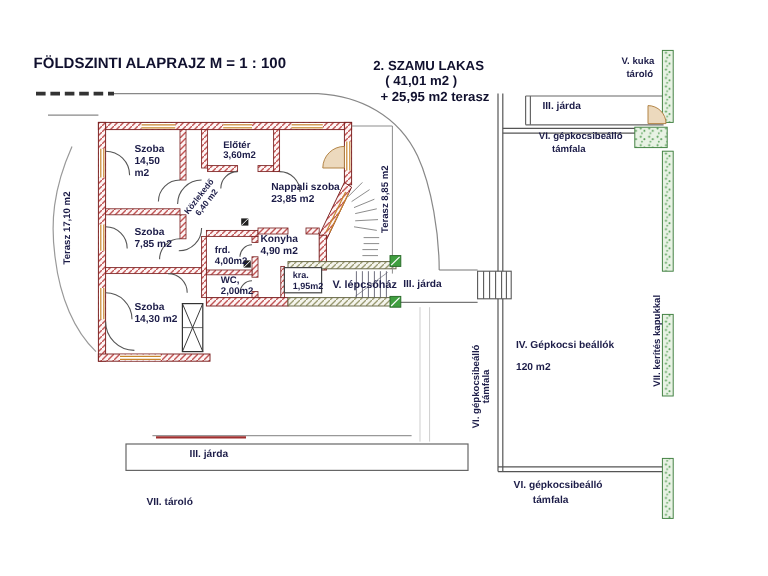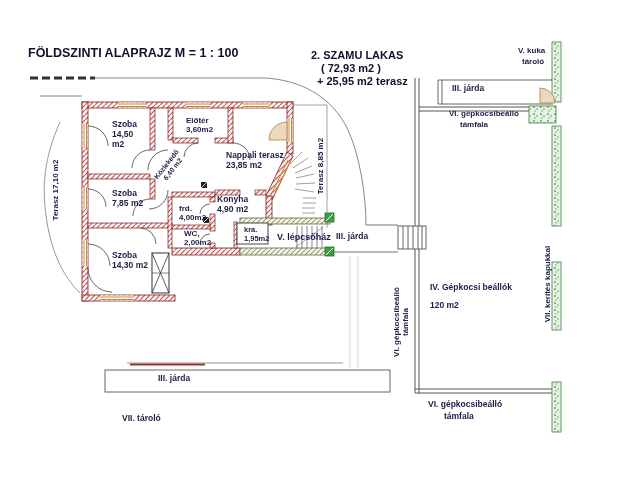--- a/index.html
+++ b/index.html
@@ -220,21 +220,21 @@
       <rect x="201" y="182" width="6" height="6" fill="#222"></rect>
       <line x1="201" y1="188" x2="207" y2="182" stroke="#fff" stroke-width="0.8"></line>
       <rect x="203" y="217" width="6" height="6" fill="#222"></rect>
       <line x1="203" y1="223" x2="209" y2="217" stroke="#fff" stroke-width="0.8"></line>
     </g>
   </svg>
 
   <div class="lbl fs12" style="left:28px;top:46px">FÖLDSZINTI  ALAPRAJZ   M = 1 : 100</div>
 
   <div class="lbl fs11" style="left:311px;top:49px">2. SZAMU  LAKAS</div>
-  <div class="lbl fs11" style="left:321px;top:62px">( 72,93  m2 )</div>
+  <div class="lbl fs11" style="left:321px;top:62px">( 41,01  m2 )</div>
   <div class="lbl fs11" style="left:317px;top:75px">+ 25,95  m2 terasz</div>
 
   <div class="lbl fs8" style="left:518px;top:46px">V. kuka</div>
   <div class="lbl fs8" style="left:522px;top:57px">tároló</div>
   <div class="lbl fs85" style="left:452px;top:84px">III. járda</div>
   <div class="lbl fs8" style="left:449px;top:109px">VI. gépkocsibeálló</div>
   <div class="lbl fs8" style="left:460px;top:120px">támfala</div>
 
   <div class="lbl fs85" style="left:112px;top:120px">
     <div>Szoba</div>
@@ -243,21 +243,21 @@
   </div>
   <div class="lbl fs8" style="left:186px;top:116px">
     <div>Előtér</div>
     <div>3,60m2</div>
   </div>
   <div class="lbl krot" style="left:170px;top:167px;font-size:7px">
     <div>Közlekedő</div>
     <div>6,40 m2</div>
   </div>
   <div class="lbl fs85" style="left:226px;top:151px">
-    <div>Nappali terasz</div>
+    <div>Nappali szoba</div>
     <div>23,85 m2</div>
   </div>
   <div class="lbl fs85" style="left:112px;top:189px">
     <div>Szoba</div>
     <div>7,85 m2</div>
   </div>
   <div class="lbl fs8" style="left:179px;top:204px">
     <div>frd.</div>
     <div>4,00m2</div>
   </div>

